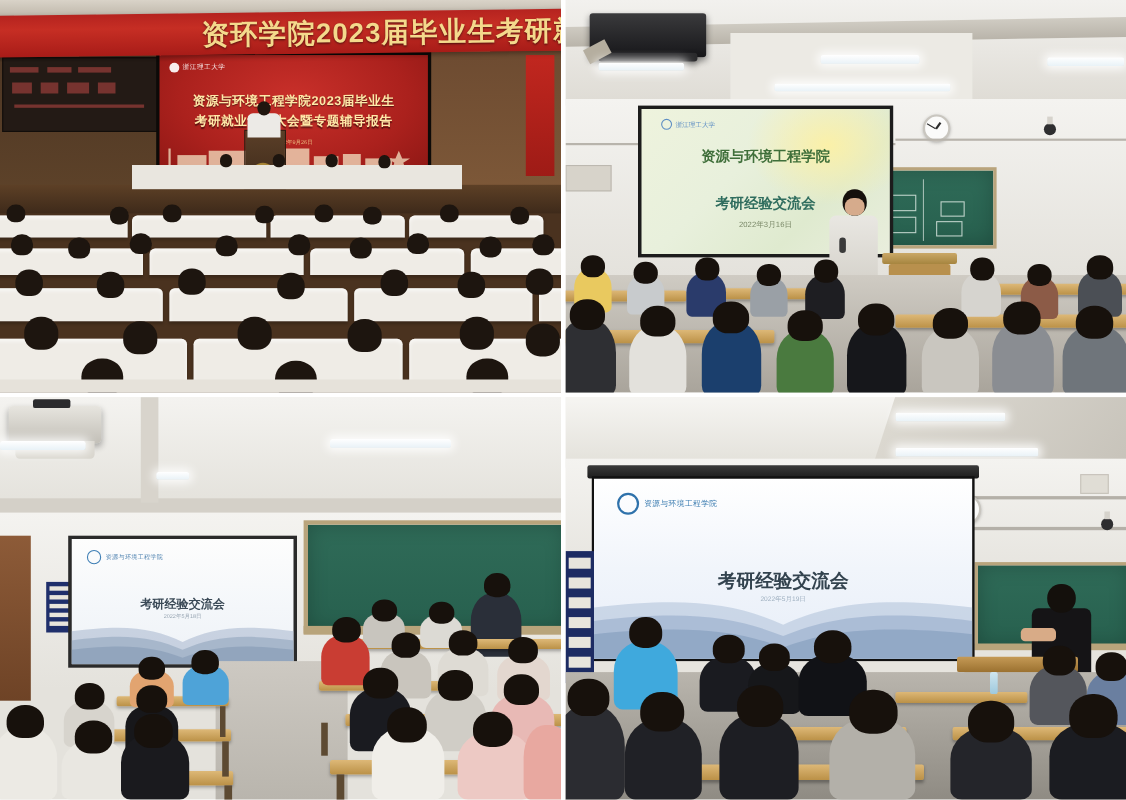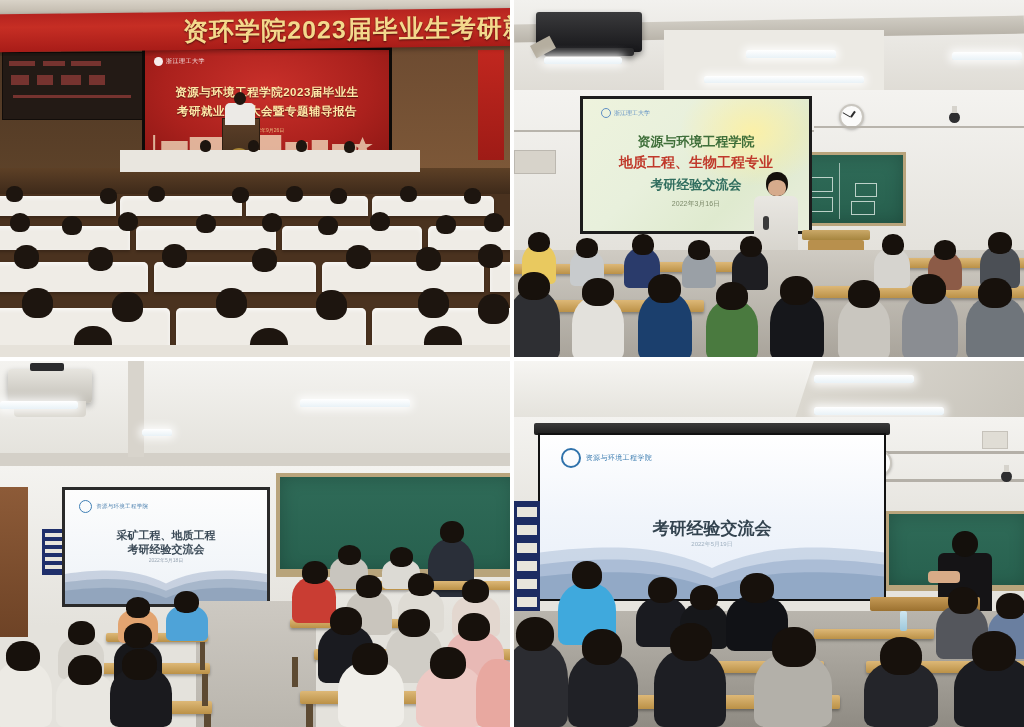--- a/index.html
+++ b/index.html
@@ -287,21 +287,20 @@
 
     <div class="c-screen" style="left:66px;top:96px;width:232px;height:138px;">
       <div class="c-screen-in">
         <div class="p2-slide">
           <div class="glow"></div>
           <div class="p2-logo">
             <span class="mk"></span>
             <span class="tx">浙江理工大学</span>
           </div>
           <div class="p2-l1">资源与环境工程学院</div>
-          <div class="p2-l2">地质工程、生物工程专业</div>
           <div class="p2-l3">考研经验交流会</div>
           <div class="p2-date">2022年3月16日</div>
         </div>
       </div>
     </div>
 
     <div class="p2-man-b" style="left:240px;top:196px;width:44px;height:80px;"></div>
     <div class="p2-man-h" style="left:252px;top:172px;width:22px;height:24px;"></div>
     <div class="p2-man-f" style="left:254px;top:180px;width:18px;height:16px;"></div>
     <div style="position:absolute;left:249px;top:216px;width:6px;height:14px;background:#3a3a3a;border-radius:3px;"></div>
@@ -374,21 +373,20 @@
     <div class="c-board" style="left:276px;top:112px;width:234px;height:96px;border-width:4px;"></div>
     <div style="position:absolute;left:276px;top:208px;width:234px;height:7px;background:#b8a47b;"></div>
 
     <div class="c-screen" style="left:62px;top:126px;width:208px;height:120px;background:#2a2a2a;">
       <div class="c-screen-in">
         <div class="p3-slide">
           <div class="p3-logo">
             <span class="mk"></span>
             <span class="tx">资源与环境工程学院</span>
           </div>
-          <div class="p3-l1">采矿工程、地质工程</div>
           <div class="p3-l2">考研经验交流会</div>
           <div class="p3-date">2022年5月18日</div>
           <svg class="p3-book" viewBox="0 0 200 80" preserveAspectRatio="none">
             <path d="M0 30 C50 18,75 26,100 46 C125 26,150 18,200 30 L200 80 L0 80 Z" fill="#b9c6d8" opacity="0.75"></path>
             <path d="M0 44 C50 32,75 40,100 58 C125 40,150 32,200 44 L200 80 L0 80 Z" fill="#9fb0c6" opacity="0.8"></path>
             <path d="M0 58 C50 48,75 54,100 70 C125 54,150 48,200 58 L200 80 L0 80 Z" fill="#8ea2bb" opacity="0.85"></path>
           </svg>
         </div>
       </div>
     </div>

